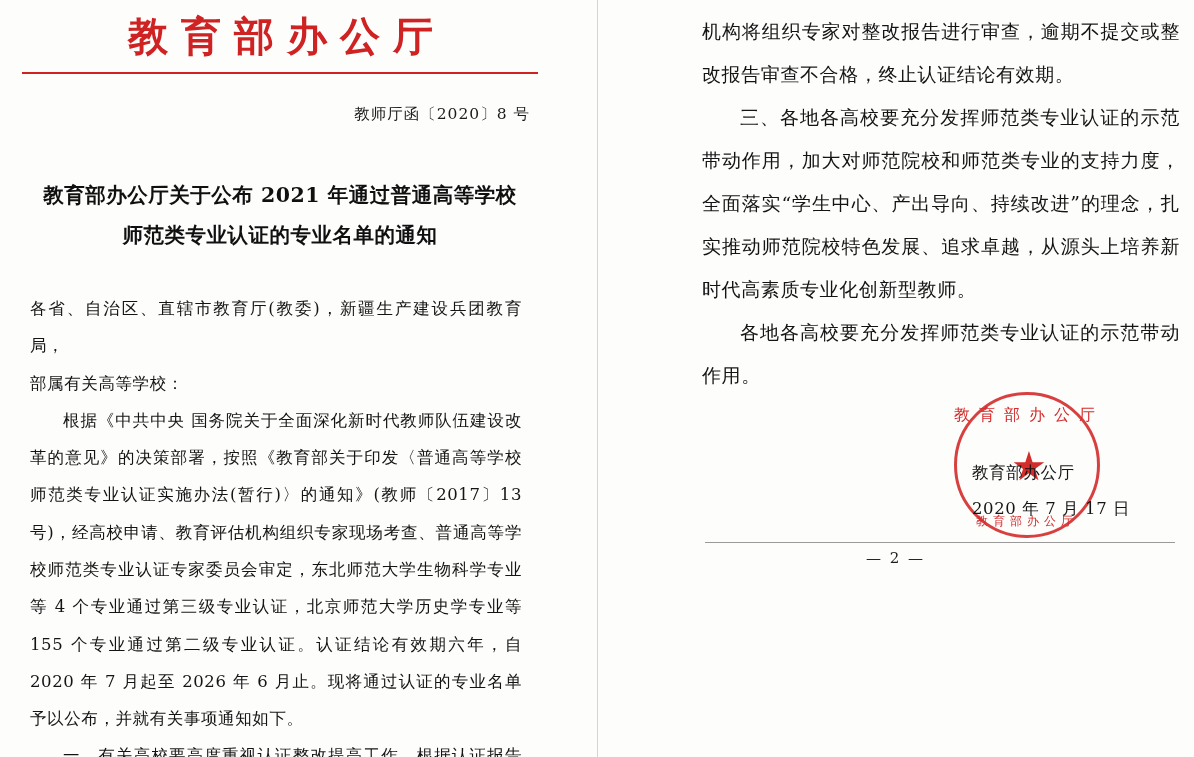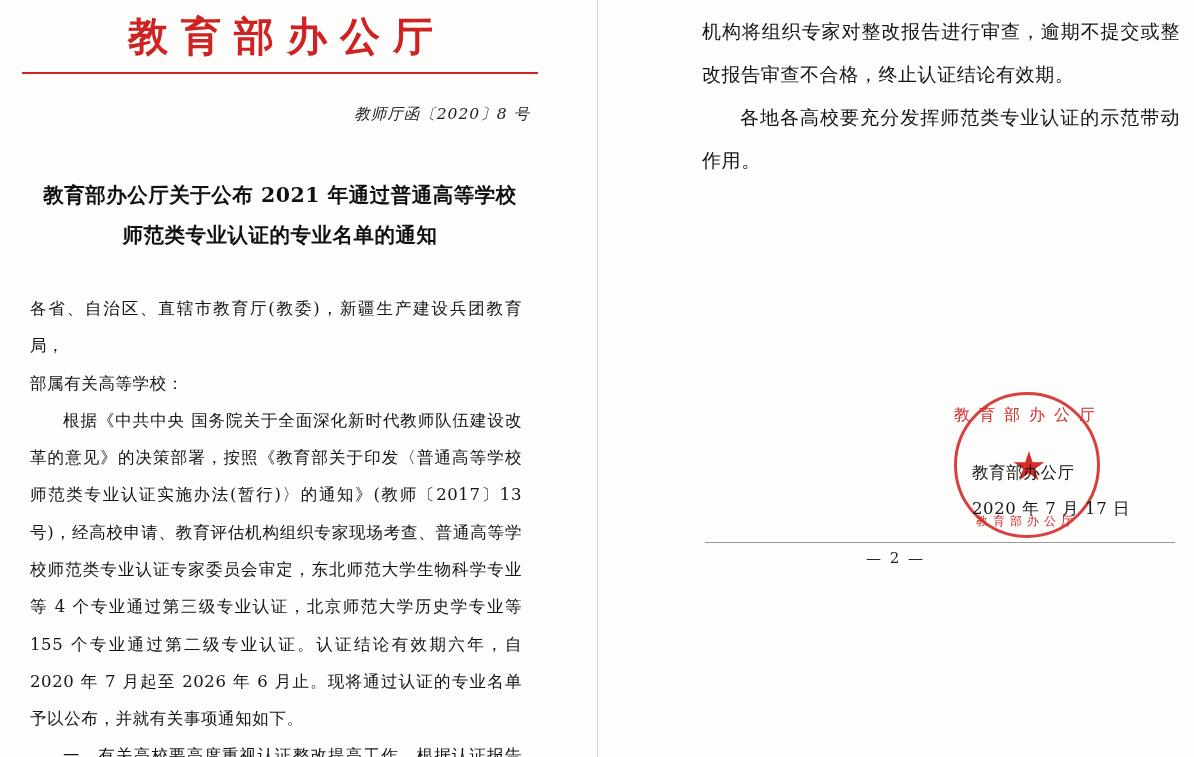--- a/index.html
+++ b/index.html
@@ -57,21 +57,20 @@
 
   
   .doc-number {
     position: absolute;
     left: 0; top: 104px;
     width: 530px;
     text-align: right;
     font-size: 15.5px;
     color: #1b1b1b;
     letter-spacing: 1px;
-    font-style: italic;
   }
 
   
   .doc-title {
     position: absolute;
     left: 30px; top: 176px;
     width: 500px;
     text-align: center;
     font-size: 20.5px;
     font-weight: bold;
@@ -198,20 +197,21 @@
     </div>
 
   </div>
 
   <div class="spine"></div>
 
   <div class="page-half right-half">
 
     <div class="body-right">
       <div class="p-flat">机构将组织专家对整改报告进行审查，逾期不提交或整改报告审查不合格，终止认证结论有效期。</div>
+      <div class="p-indent">三、各地各高校要充分发挥师范类专业认证的示范带动作用，加大对师范院校和师范类专业的支持力度，全面落实“学生中心、产出导向、持续改进”的理念，扎实推动师范院校特色发展、追求卓越，从源头上培养新时代高素质专业化创新型教师。</div>
       <div class="p-indent">各地各高校要充分发挥师范类专业认证的示范带动作用。</div>
     </div>
 
     <div class="seal-wrap">
       <div class="seal"></div>
       <div class="seal-arc-top">教育部办公厅</div>
       <div class="seal-star">★</div>
       <div class="seal-arc-bottom">教育部办公厅</div>
     </div>
 

